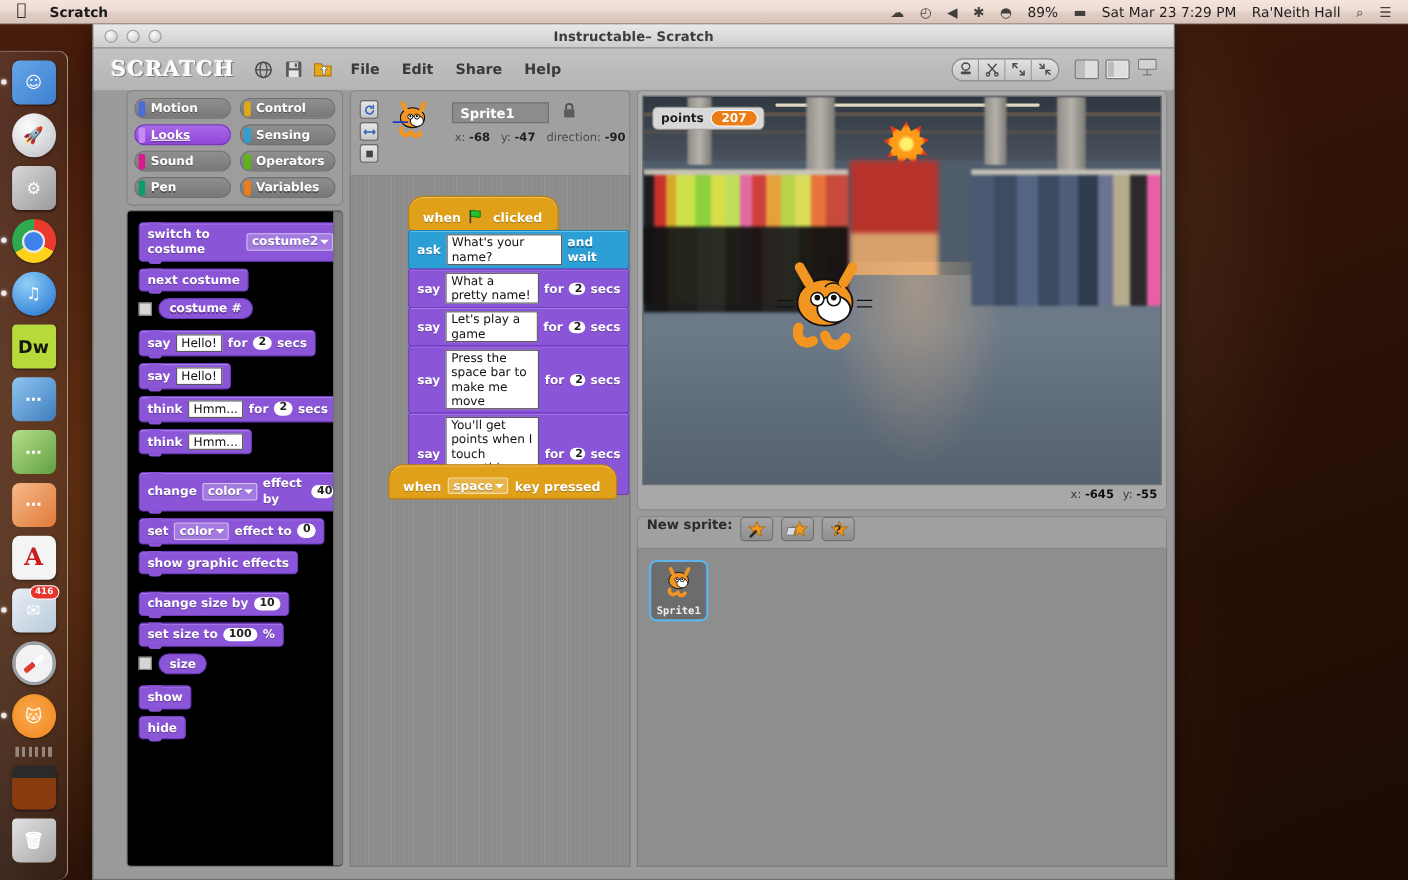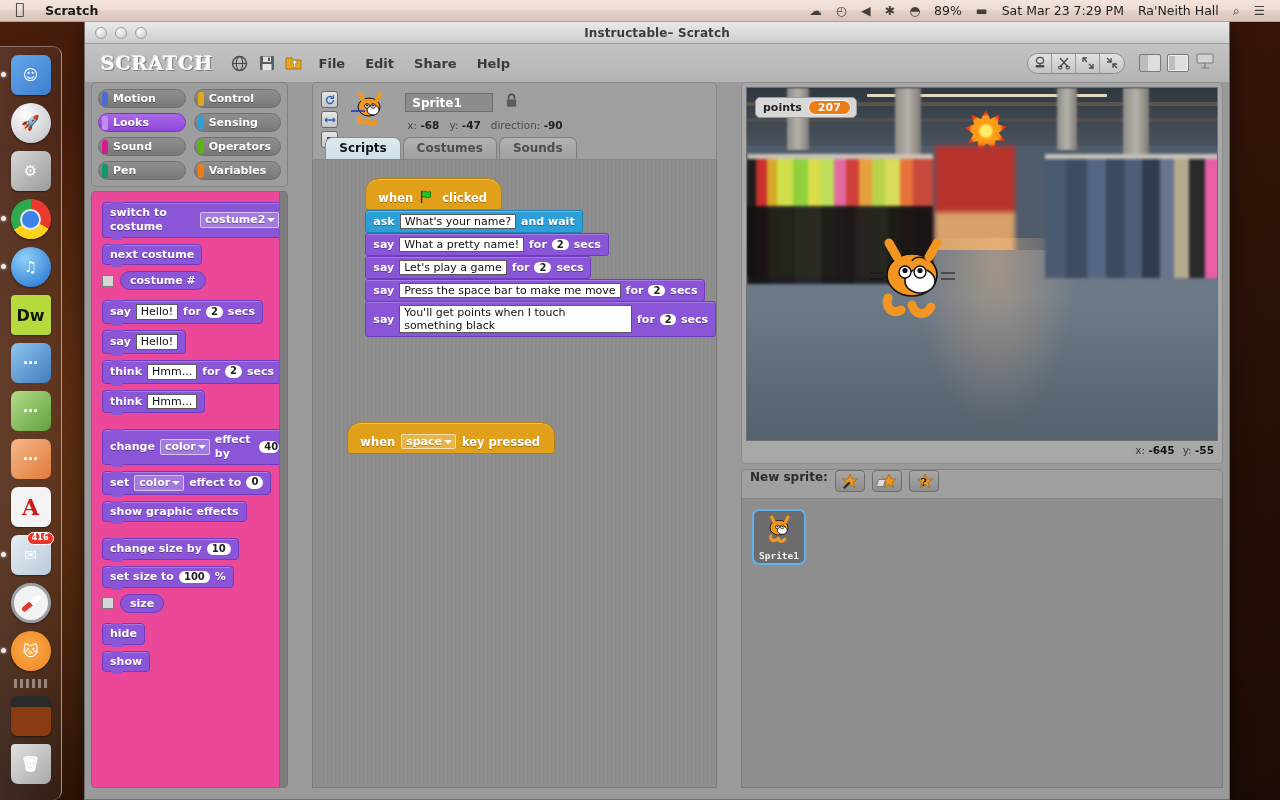--- a/index.html
+++ b/index.html
@@ -73,21 +73,21 @@
   .i-safari{border-radius:50%;background:conic-gradient(#f2f2f2 0 100%);
     border:3px solid #9aa2a8;}
   .i-safari:after{content:"";position:absolute;width:22px;height:5px;background:linear-gradient(to right,#e23b2e 50%,#fff 50%);transform:rotate(-40deg);border-radius:2px;}
   .i-scratch{background:radial-gradient(circle at 45% 45%,#fbab4a,#ef8420);border-radius:50%;}
   .i-stack{background:linear-gradient(180deg,#2a2a2a 0 28%, #8a3c10 28% 100%);}
   .i-trash{background:linear-gradient(135deg,#e2e2e2,#a8a8a8);border-radius:4px 4px 7px 7px;
     box-shadow:none;}
 
   
   #win{
-    position:absolute; left:84px; top:22px; width:1146px; height:778px;
+    position:absolute; left:84px; top:22px; width:984px; height:778px;
     background:#9a9a9a; z-index:30;
     box-shadow:0 4px 18px rgba(0,0,0,.55);
     border:1px solid #6e6e6e; border-top:none;
   }
   #titlebar{
     height:22px; width:100%;
     background:linear-gradient(to bottom,#e9e9e9,#cdcdcd);
     border-bottom:1px solid #9b9b9b;
     display:flex; align-items:center; position:relative;
   }
@@ -113,35 +113,35 @@
     background:#cfcfcf; display:block;}
   .viewbtn.sel{ background:#bdbdbd; box-shadow:inset 0 0 0 1px #efefef;}
 
   .modebar{ display:flex; border:1px solid #8a8a8a; border-radius:11px; overflow:hidden;
     background:linear-gradient(to bottom,#e2e2e2,#c4c4c4); height:21px; margin-right:8px;}
   .modebtn{ width:24px; height:19px; display:flex; align-items:center; justify-content:center;
     border-right:1px solid #9a9a9a; cursor:pointer;}
   .modebtn:last-child{ border-right:none;}
 
   
-  #body{ display:flex; padding:0 6px 6px 6px; gap:24px; height:712px;}
+  #body{ display:flex; padding:0 6px 6px 6px; gap:6px; height:712px;margin-left:24px;}
 
   
   #palette{ width:206px; display:flex; flex-direction:column; gap:4px;}
   #catbox{ background:#9d9d9d; border:1px solid #828282; border-radius:5px; padding:6px;
     display:grid; grid-template-columns:1fr 1fr; gap:5px 8px;}
   .cat{ height:19px; border-radius:10px; display:flex; align-items:center;
     font-size:11px; font-weight:bold; color:#fff; padding-left:3px; cursor:pointer;
     background:linear-gradient(to bottom,#8f8f8f,#787878); border:1px solid #6f6f6f;
     text-shadow:0 1px 0 rgba(0,0,0,.35);}
-  .cat.active{ background:linear-gradient(to bottom,#a96ae8,#8e46d8); border-color:#7a34c4;}
+  .cat.active{ background:linear-gradient(to bottom,#a96ae8,#8e46d8); border-color:#7a34c4;text-decoration:underline;}
   .cat .swatch{ width:6px; height:14px; border-radius:2px; margin-right:5px; flex:none;}
   .cat span.lbl{ font-size:11px;}
 
-  #blocklist{ flex:1; background:#ec4899; border:1px solid #757575; border-radius:4px;
+  #blocklist{ flex:1; background:#000000; border:1px solid #757575; border-radius:4px;
     position:relative; overflow:hidden; padding:10px 0 0 8px;}
   #blockscroll{ position:absolute; right:0; top:0; bottom:0; width:8px;
     background:#7d7d7d; border-left:1px solid #6d6d6d;}
 
   
   .blk{ display:inline-flex; align-items:center; gap:5px; position:relative;
     font-size:11px; font-weight:bold; color:#fff; padding:3px 7px;
     border-radius:4px; margin-bottom:6px;
     text-shadow:0 1px 0 rgba(0,0,0,.32); cursor:pointer; line-height:1.25;}
   .blk.looks{ background:#8a55d7; border:1px solid #6f3bbf; box-shadow:inset 0 1px 0 #a87ce6;}
@@ -555,26 +555,26 @@
             </div>
             <div class="blkrow">
               <span class="chk"></span>
               <div class="reporter">
                 <span>size</span>
               </div>
             </div>
             <div class="gap"></div>
             <div class="blkrow">
               <div class="blk looks notch">
+                <span>show</span>
+              </div>
+            </div>
+            <div class="blkrow">
+              <div class="blk looks notch">
                 <span>hide</span>
-              </div>
-            </div>
-            <div class="blkrow">
-              <div class="blk looks notch">
-                <span>show</span>
               </div>
             </div>
             <div class="gap"></div>
           </div>
         <div id="blockscroll"></div>
       </div>
     </div>
 
     <div id="middle">
       <div id="spritehdr">
@@ -620,25 +620,20 @@
               <rect x="1.8" y="6.4" width="9.4" height="7.4" rx="1.2" fill="#5c5c5c"></rect>
             </svg>
         </span>
 
         <div class="sprmeta">
           <span><span>x:</span> <b>-68</b></span>
           <span><span>y:</span> <b>-47</b></span>
           <span><span>direction:</span> <b>-90</b></span>
         </div>
 
-        <div class="tabs">
-          <span class="tab sel">Scripts</span>
-          <span class="tab">Costumes</span>
-          <span class="tab">Sounds</span>
-        </div>
       </div>
 
       <div id="scripts">
         <div class="stack" id="stack-0" style="left:52px; top:18px;"><div class="hat">
               <span>when</span>
               <span><svg width="17" height="14" viewBox="0 0 17 14" style="vertical-align:-2px">
                   <path d="M2.6 1.6c3.2-1.6 5.6 1.6 9 0v5.6c-3.4 1.6-5.8-1.6-9 0z" fill="#27c127" stroke="#0f7a0f" stroke-width=".9"></path>
                   <line x1="2.6" y1="1" x2="2.6" y2="13" stroke="#3a3a3a" stroke-width="1.4"></line>
                 </svg></span>
               <span>clicked</span>

